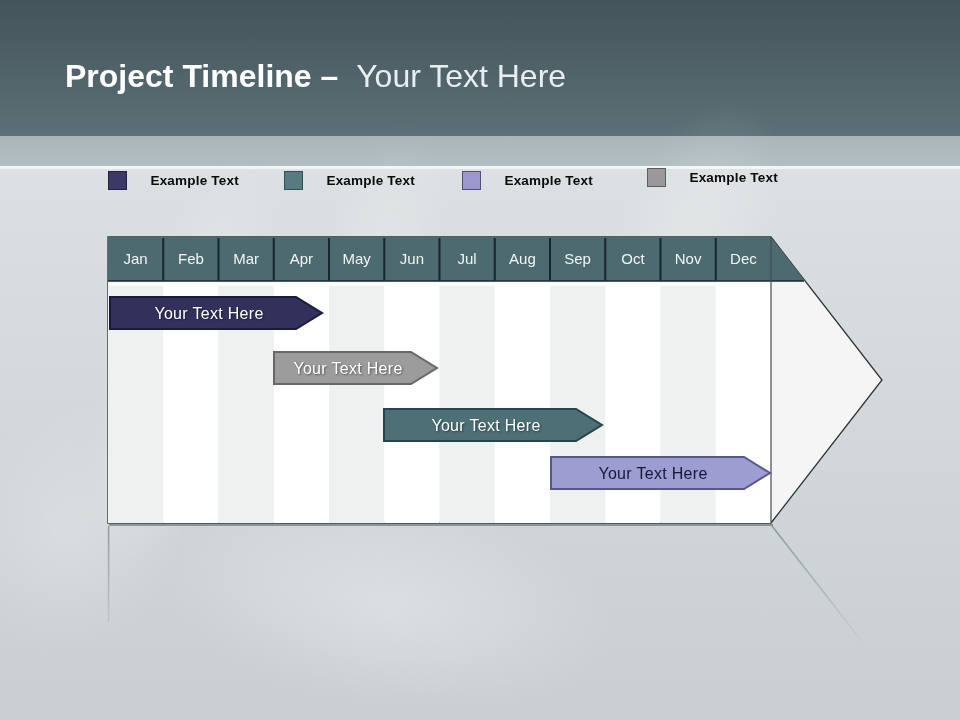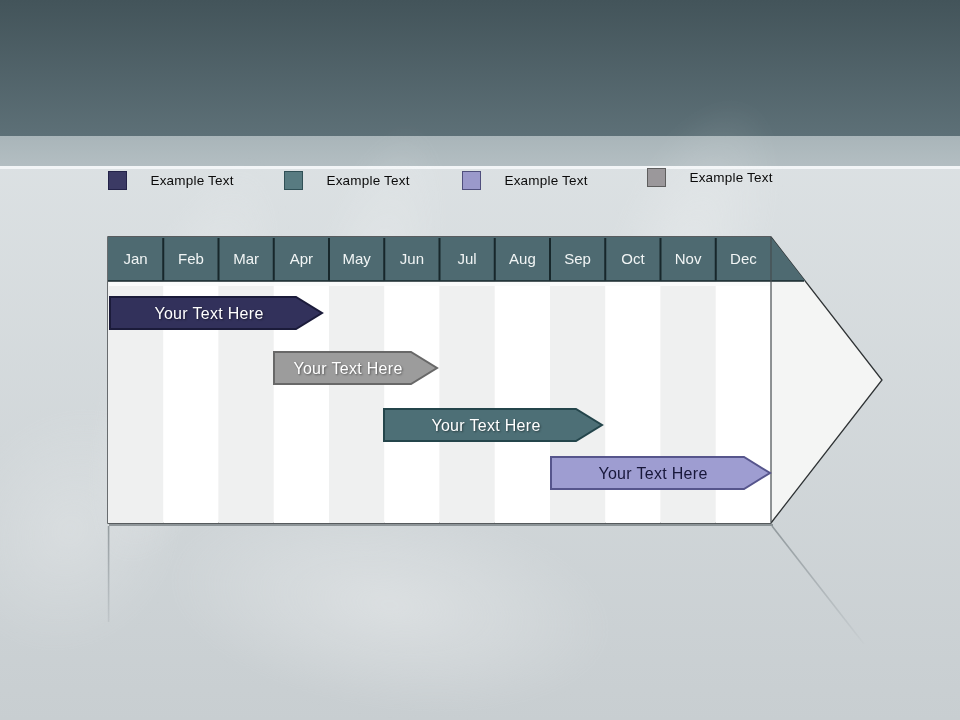--- a/index.html
+++ b/index.html
@@ -21,21 +21,21 @@
   .swan.s5{left:-40px;top:400px;width:220px;height:260px;transform:rotate(30deg);opacity:.35;}
   
   .title{position:absolute;left:65px;top:57px;font-size:32px;line-height:38px;white-space:nowrap;}
   .title .t-bold{font-weight:bold;color:#fdfdfd;}
   .title .t-light{font-weight:normal;color:#e8eef0;margin-left:9px;}
   
   .legend-item{position:absolute;height:20px;white-space:nowrap;}
   .legend-item .swatch{display:inline-block;width:17px;height:17px;border:1.5px solid #333;
                        vertical-align:middle;margin-right:19px;}
   .legend-item .lg-label{display:inline-block;vertical-align:middle;font-size:13.5px;
-                         font-weight:normal;color:#0b0b0b;letter-spacing:.2px;}
+                         font-weight:bold;color:#0b0b0b;letter-spacing:.2px;}
   
   svg.chart{position:absolute;left:0;top:0;}
   .month-label{font-size:15px;fill:#f1f5f5;}
   .bar-label{font-size:16px;letter-spacing:.3px;}
   .bar-label.shadowed{text-shadow:1px 1.5px 2px rgba(0,0,0,.45);}
   text{font-family:"Liberation Sans",sans-serif;}
 </style>
 </head>
 <body>
 
@@ -43,20 +43,24 @@
 
   <div class="band-header"></div>
   <div class="band-strip"></div>
   <div class="band-highlight"></div>
   <div class="swan s1"></div>
   <div class="swan s2"></div>
   <div class="swan s3"></div>
   <div class="swan s4"></div>
   <div class="swan s5"></div>
 
+  <div class="title">
+    <span class="t-bold">Project Timeline –</span>
+    <span class="t-light">Your Text Here</span>
+  </div>
 
   <div class="legend-item" style="left:108px;top:171px">
     <span class="swatch" style="background-color: rgb(59, 58, 100); border-color: rgb(35, 34, 72);"></span>
     <span class="lg-label">Example Text</span>
   </div>
   <div class="legend-item" style="left:284px;top:171px">
     <span class="swatch" style="background-color: rgb(88, 123, 129); border-color: rgb(48, 80, 86);"></span>
     <span class="lg-label">Example Text</span>
   </div>
   <div class="legend-item" style="left:462px;top:171px">

